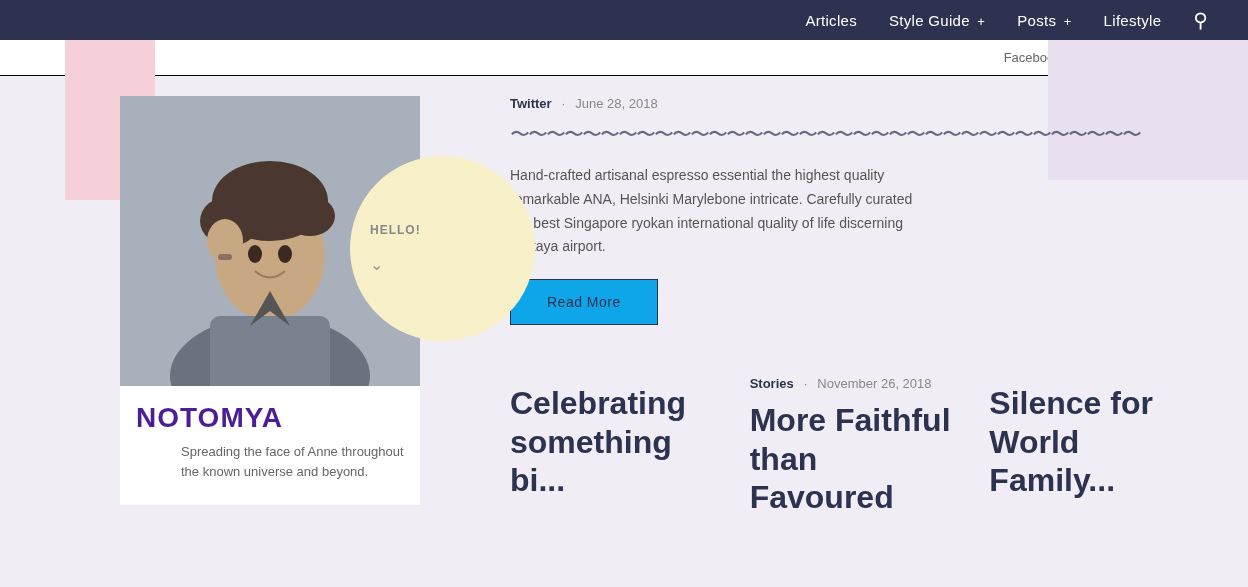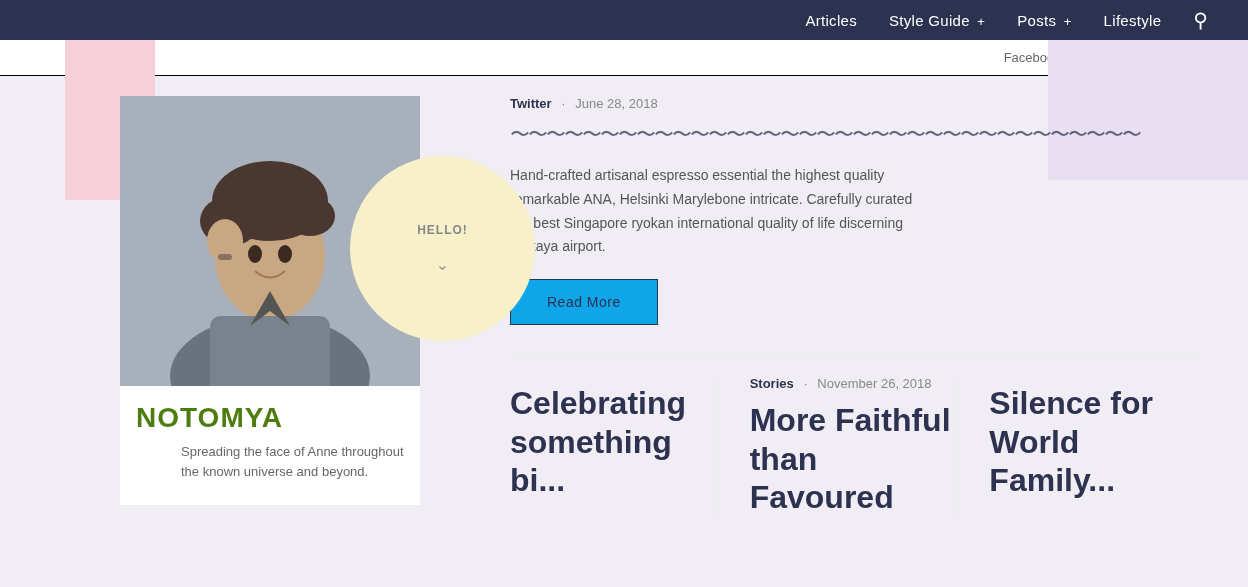--- a/index.html
+++ b/index.html
@@ -84,21 +84,21 @@
       width: 100%;
       height: 290px;
       background: linear-gradient(135deg, #b0b8c1 0%, #8a9aab 40%, #c5c8cc 100%);
       position: relative;
       overflow: hidden;
     }
     .profile-name {
       font-family: Arial Black, Arial, sans-serif;
       font-size: 28px;
       font-weight: 900;
-      color: #4d7c0f;
+      color: #4c1d95;
       padding: 16px 16px 8px 16px;
       letter-spacing: 1px;
     }
     .profile-desc {
       font-family: Arial, sans-serif;
       font-size: 13px;
       color: #666;
       padding: 0 16px;
       line-height: 1.5;
       margin-left: 45px;
@@ -108,21 +108,21 @@
     .hello-bubble {
       position: absolute;
       left: 350px;
       top: 80px;
       width: 185px;
       height: 185px;
       border-radius: 50%;
       background: #f7f0c8;
       display: flex;
       flex-direction: column;
-      align-items: center;
+      align-items: flex-start;
       justify-content: center;
       text-align: center;
       padding: 20px;
       z-index: 3;
     }
     .hello-title {
       font-family: Arial, sans-serif;
       font-size: 12px;
       font-weight: bold;
       color: #888;

